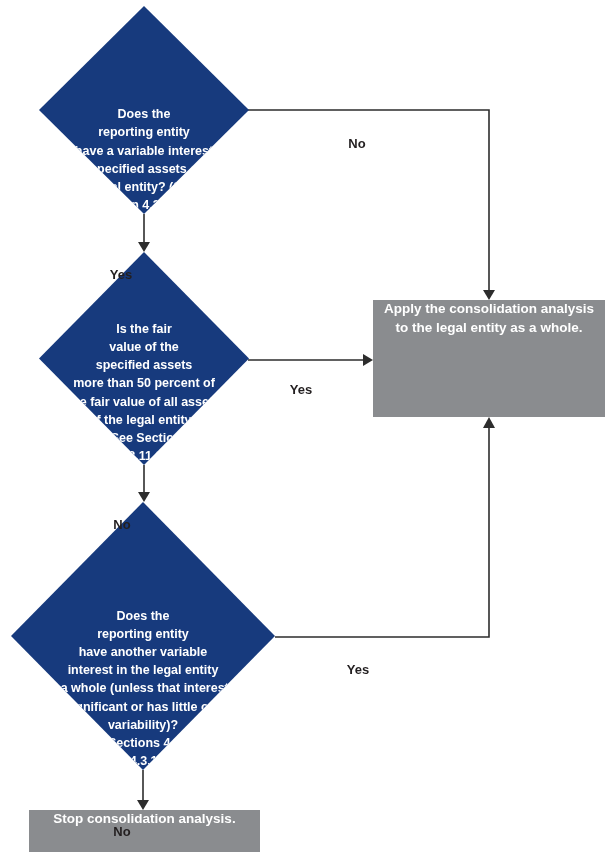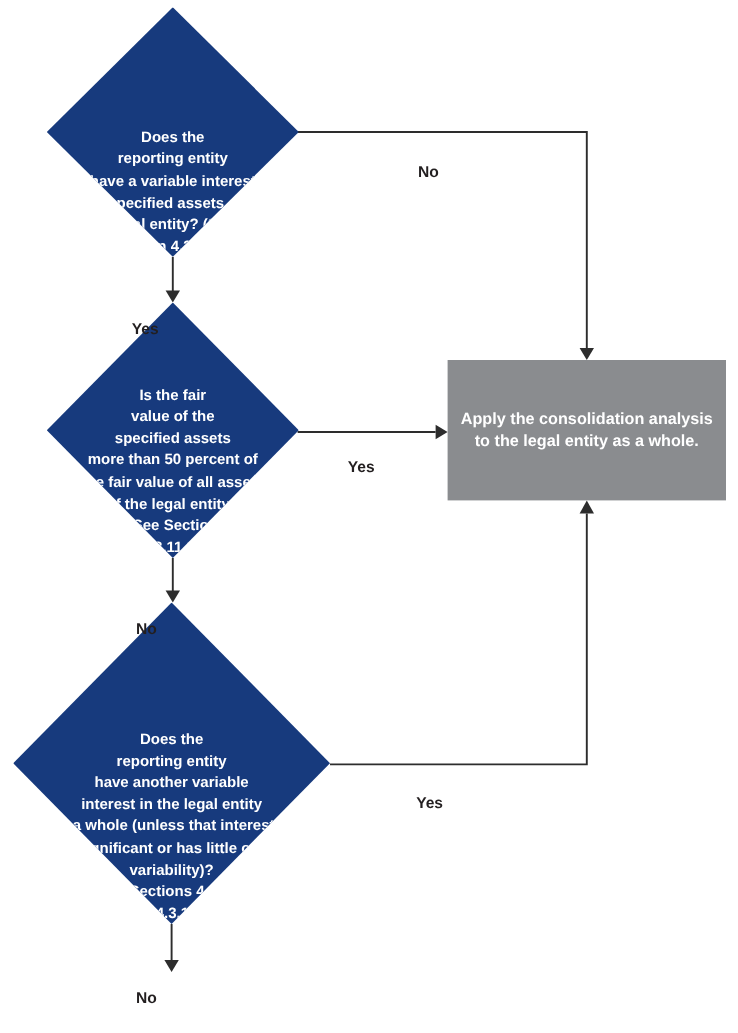--- a/index.html
+++ b/index.html
@@ -31,21 +31,21 @@
     line-height:1.45;
     text-align:center;
     white-space:pre-line;
   }
   .diamond-1{left:39px;top:6px;width:210px;height:208px;}
   .diamond-2{left:39px;top:252px;width:210px;height:213px;}
   .diamond-3{left:11px;top:502px;width:264px;height:268px;}
   .gray-box{
     position:absolute;
     background:var(--box-fill);
-    display:flex;align-items:center;justify-content:center;
+    display:flex;align-items:flex-start;justify-content:center;
     color:var(--shape-text);
     font-weight:700;
     font-size:13.5px;
     line-height:1.4;
     text-align:center;
   }
   .gray-box .shape-text{white-space:pre-line;width:100%;}
   .apply-box{left:373px;top:300px;width:232px;height:117px;}
   .stop-box{left:29px;top:810px;width:231px;height:42px;}
   .edge-label{
@@ -126,20 +126,23 @@
 variability)?
 (See Sections 4.3.11.3
 and 4.3.11.4.)</div>
   </div>
 
   <div class="gray-box apply-box">
     <div class="shape-text">Apply the consolidation analysis
 to the legal entity as a whole.</div>
   </div>
 
+  <div class="gray-box stop-box">
+    <div class="shape-text">Stop consolidation analysis.</div>
+  </div>
 
   <span class="edge-label lbl-d1-no">No</span>
   <span class="edge-label lbl-d1-yes">Yes</span>
   <span class="edge-label lbl-d2-yes">Yes</span>
   <span class="edge-label lbl-d2-no">No</span>
   <span class="edge-label lbl-d3-yes">Yes</span>
   <span class="edge-label lbl-d3-no">No</span>
 
 </div>
 

